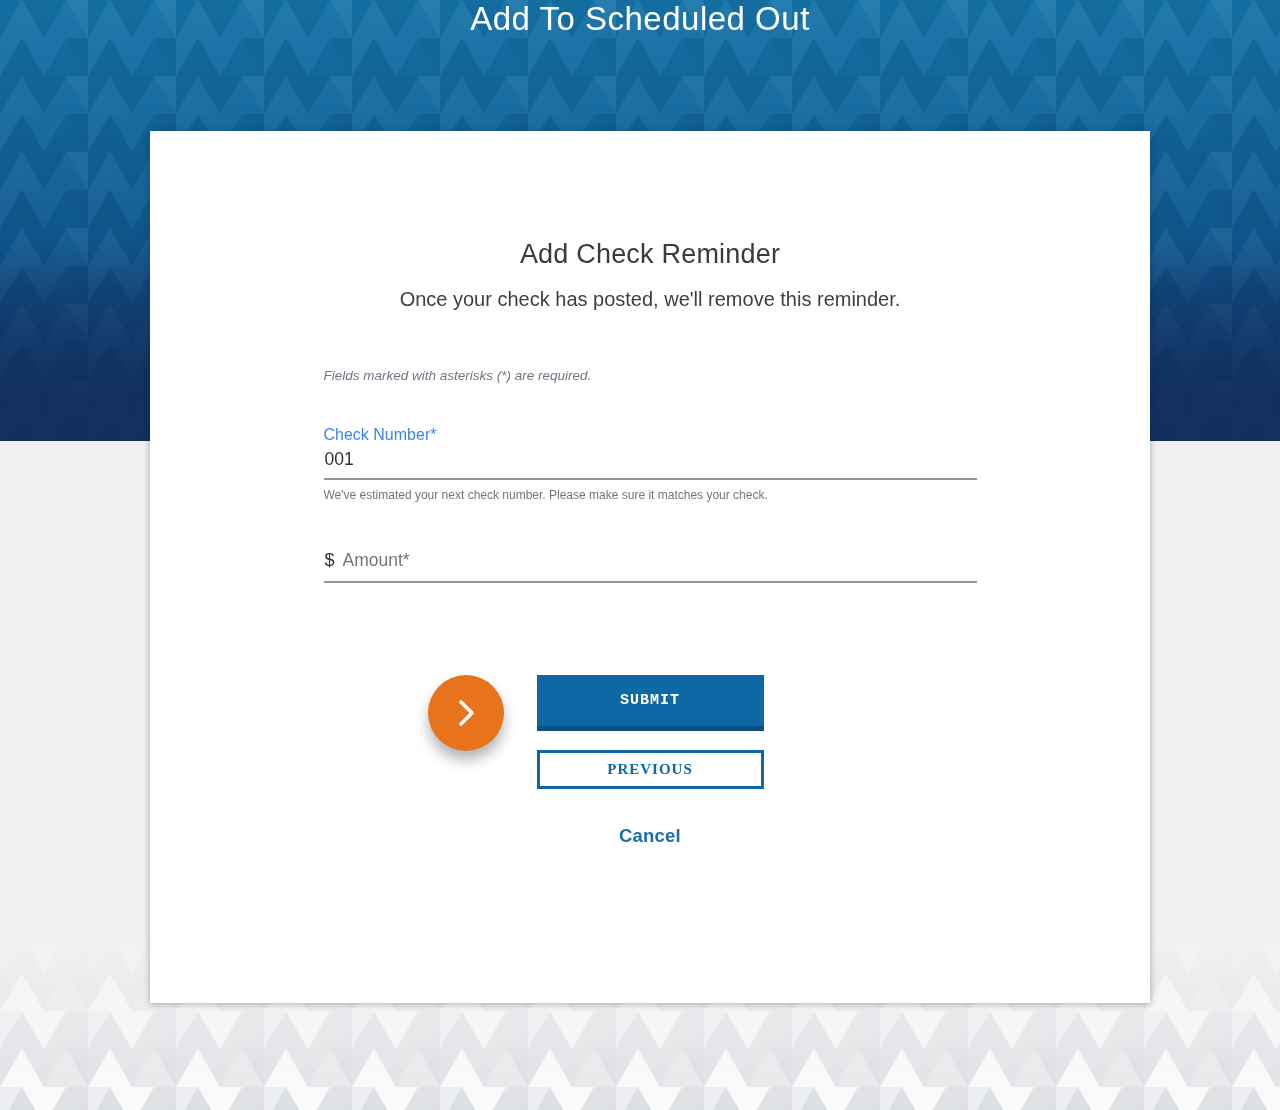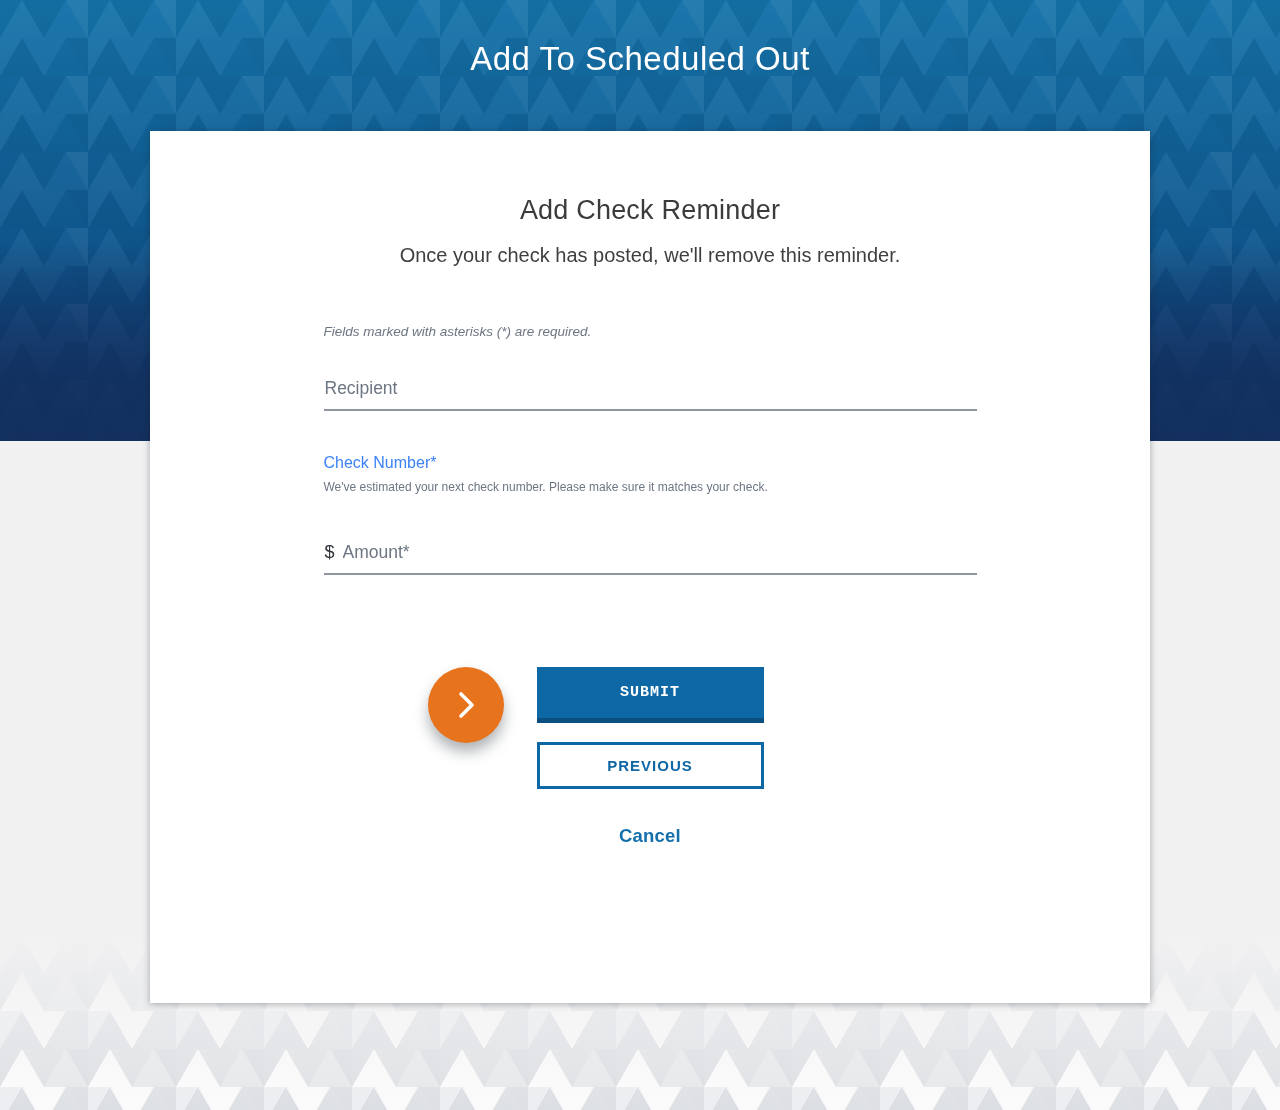--- a/index.html
+++ b/index.html
@@ -18,21 +18,20 @@
   
   .hero {
     position: absolute;
     top: 0; left: 0;
     width: 1280px; height: 441px;
   }
   .hero svg { position: absolute; top: 0; left: 0; }
   .hero h1 {
     position: relative;
     z-index: 2;
-    padding-top: 40px;
     text-align: center;
     color: #ffffff;
     font-size: 33px;
     font-weight: 400;
     letter-spacing: 0.5px;
   }
 
   
   .lower-bg {
     position: absolute;
@@ -42,21 +41,21 @@
   .lower-bg svg { position: absolute; top: 0; left: 0; }
 
   
   .card {
     position: absolute;
     left: 150px; top: 131px;
     width: 1000px; height: 872px;
     background: #ffffff;
     box-shadow: 0 1px 7px rgba(20, 30, 40, 0.35);
     z-index: 3;
-    padding-top: 64px;
+    padding-top: 108px;
   }
   .card-heading {
     text-align: center;
     font-size: 27px;
     font-weight: 400;
     color: #3b3b3b;
     letter-spacing: 0.2px;
   }
   .card-subheading {
     margin-top: 18px;
@@ -150,26 +149,26 @@
     border-bottom: 5px solid #0a4f80;
     color: #ffffff;
     font-family: Liberation Mono, monospace;
     font-size: 15px;
     font-weight: bold;
     letter-spacing: 1px;
     cursor: pointer;
   }
   .btn-previous {
     display: block;
-    width: 227px; height: 47px;
+    width: 227px; height: 39px;
     margin: 19px auto 0;
     background: #ffffff;
     border: 3px solid #0e68a5;
     color: #0e68a5;
-    font-family: Liberation Sans, sans-serif;
+    font-family: Liberation Serif, serif;
     font-size: 15px;
     font-weight: bold;
     letter-spacing: 1px;
     cursor: pointer;
   }
   .cancel-link {
     display: block;
     width: fit-content;
     margin: 36px auto 0;
     color: #1470ad;
@@ -247,26 +246,24 @@
     </svg>
   </div>
 
   <div class="card">
     <h2 class="card-heading">Add Check Reminder</h2>
     <p class="card-subheading">Once your check has posted, we'll remove this reminder.</p>
 
     <form class="form-area">
       <p class="required-note">Fields marked with asterisks (*) are required.</p>
 
-      <div class="field-recipient">
-        <input type="text" class="line-input" placeholder="Recipient" style="">
-      </div>
 
       <div class="field-check">
         <label class="small-label">Check Number*</label>
+        <input type="text" class="line-input" value="001" style="">
         <p class="helper-text">We've estimated your next check number. Please make sure it matches your check.</p>
       </div>
 
       <div class="field-amount">
         <div class="amount-wrap">
           <span class="currency">$</span>
           <input type="text" class="line-input" placeholder="Amount*" style="">
         </div>
       </div>
 

